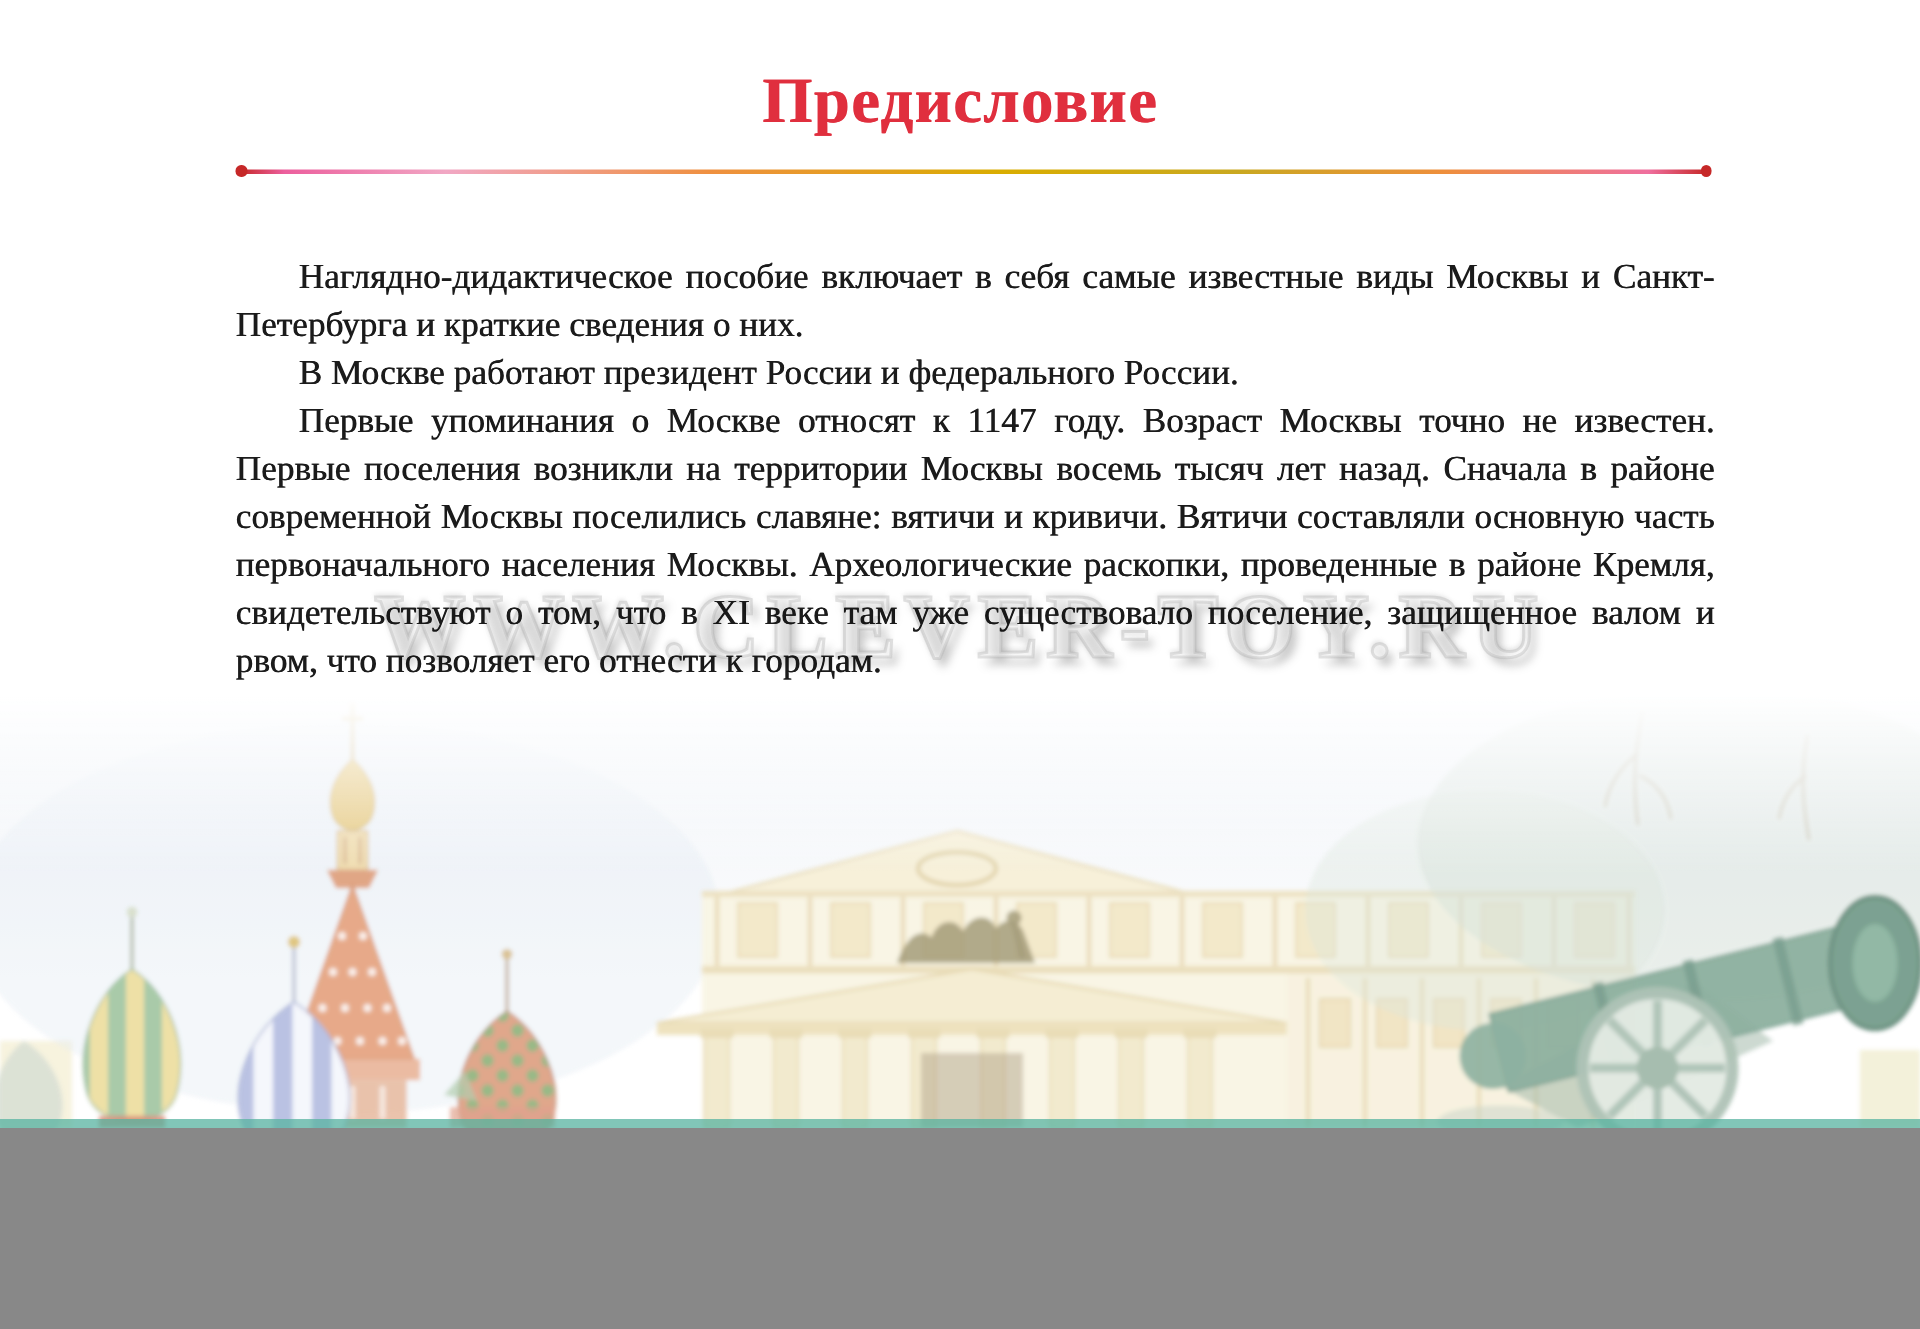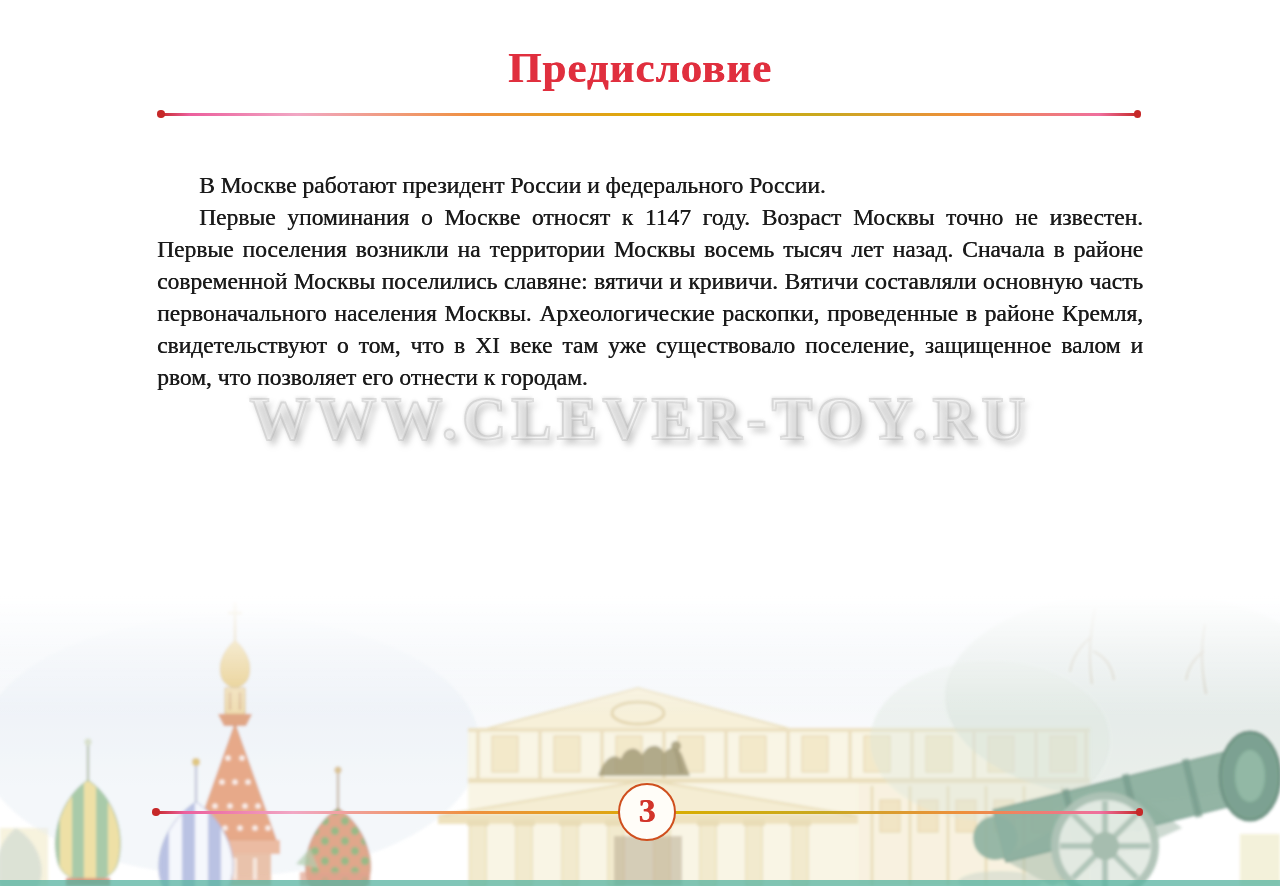--- a/index.html
+++ b/index.html
@@ -1,17 +1,17 @@
 <!DOCTYPE html>
 <html style="--title-red: #e02f3e; --body-text: #1b1b1b; --page-number-red: #d2352b; --circle-border: #cf4f1e; --divider-dot: #c62828;"><head>
 <meta charset="utf-8">
 <style>
   html,body{margin:0;padding:0;background:#888;}
   .page{
-    position:relative;width:1280px;height:886px;background:#ffffff;
+    position:relative;width:1280px;height:752px;background:#ffffff;
     overflow:hidden;font-family:"Liberation Serif","DejaVu Serif",serif;
     margin:0 auto;
   }
   .page-title{
     position:absolute;top:46px;left:0;width:100%;text-align:center;
     font-size:43px;font-weight:bold;letter-spacing:1px;line-height:1;
     color:var(--title-red,#e02f3e);
     text-shadow:0.5px 0 0 currentColor;
     margin:0;
   }
@@ -56,20 +56,21 @@
 </head>
 <body>
 
 <div class="page">
 
   <h1 class="page-title">Предисловие</h1>
 
   <div class="divider divider-top"></div>
 
   <div class="body-text">
+    <p>Наглядно-дидактическое пособие включает в себя самые известные виды Москвы и Санкт-Петербурга и краткие сведения о них.</p>
     <p>В Москве работают президент России и федерального России.</p>
     <p>Первые упоминания о Москве относят к 1147 году. Возраст Москвы точно не известен. Первые поселения возникли на территории Москвы восемь тысяч лет назад. Сначала в районе современной Москвы поселились славяне: вятичи и кривичи. Вятичи составляли основную часть первоначального населения Москвы. Археологические раскопки, проведенные в районе Кремля, свидетельствуют о том, что в XI веке там уже существовало поселение, защищенное валом и рвом, что позволяет его отнести к городам.</p>
   </div>
 
   <div class="watermark">WWW.CLEVER-TOY.RU</div>
 
   <svg class="illustration" viewBox="0 0 1280 290" preserveAspectRatio="none" aria-hidden="true">
     <defs>
       <pattern id="gy" width="24" height="300" patternUnits="userSpaceOnUse">
         <rect width="24" height="300" fill="#ead98f"></rect>

